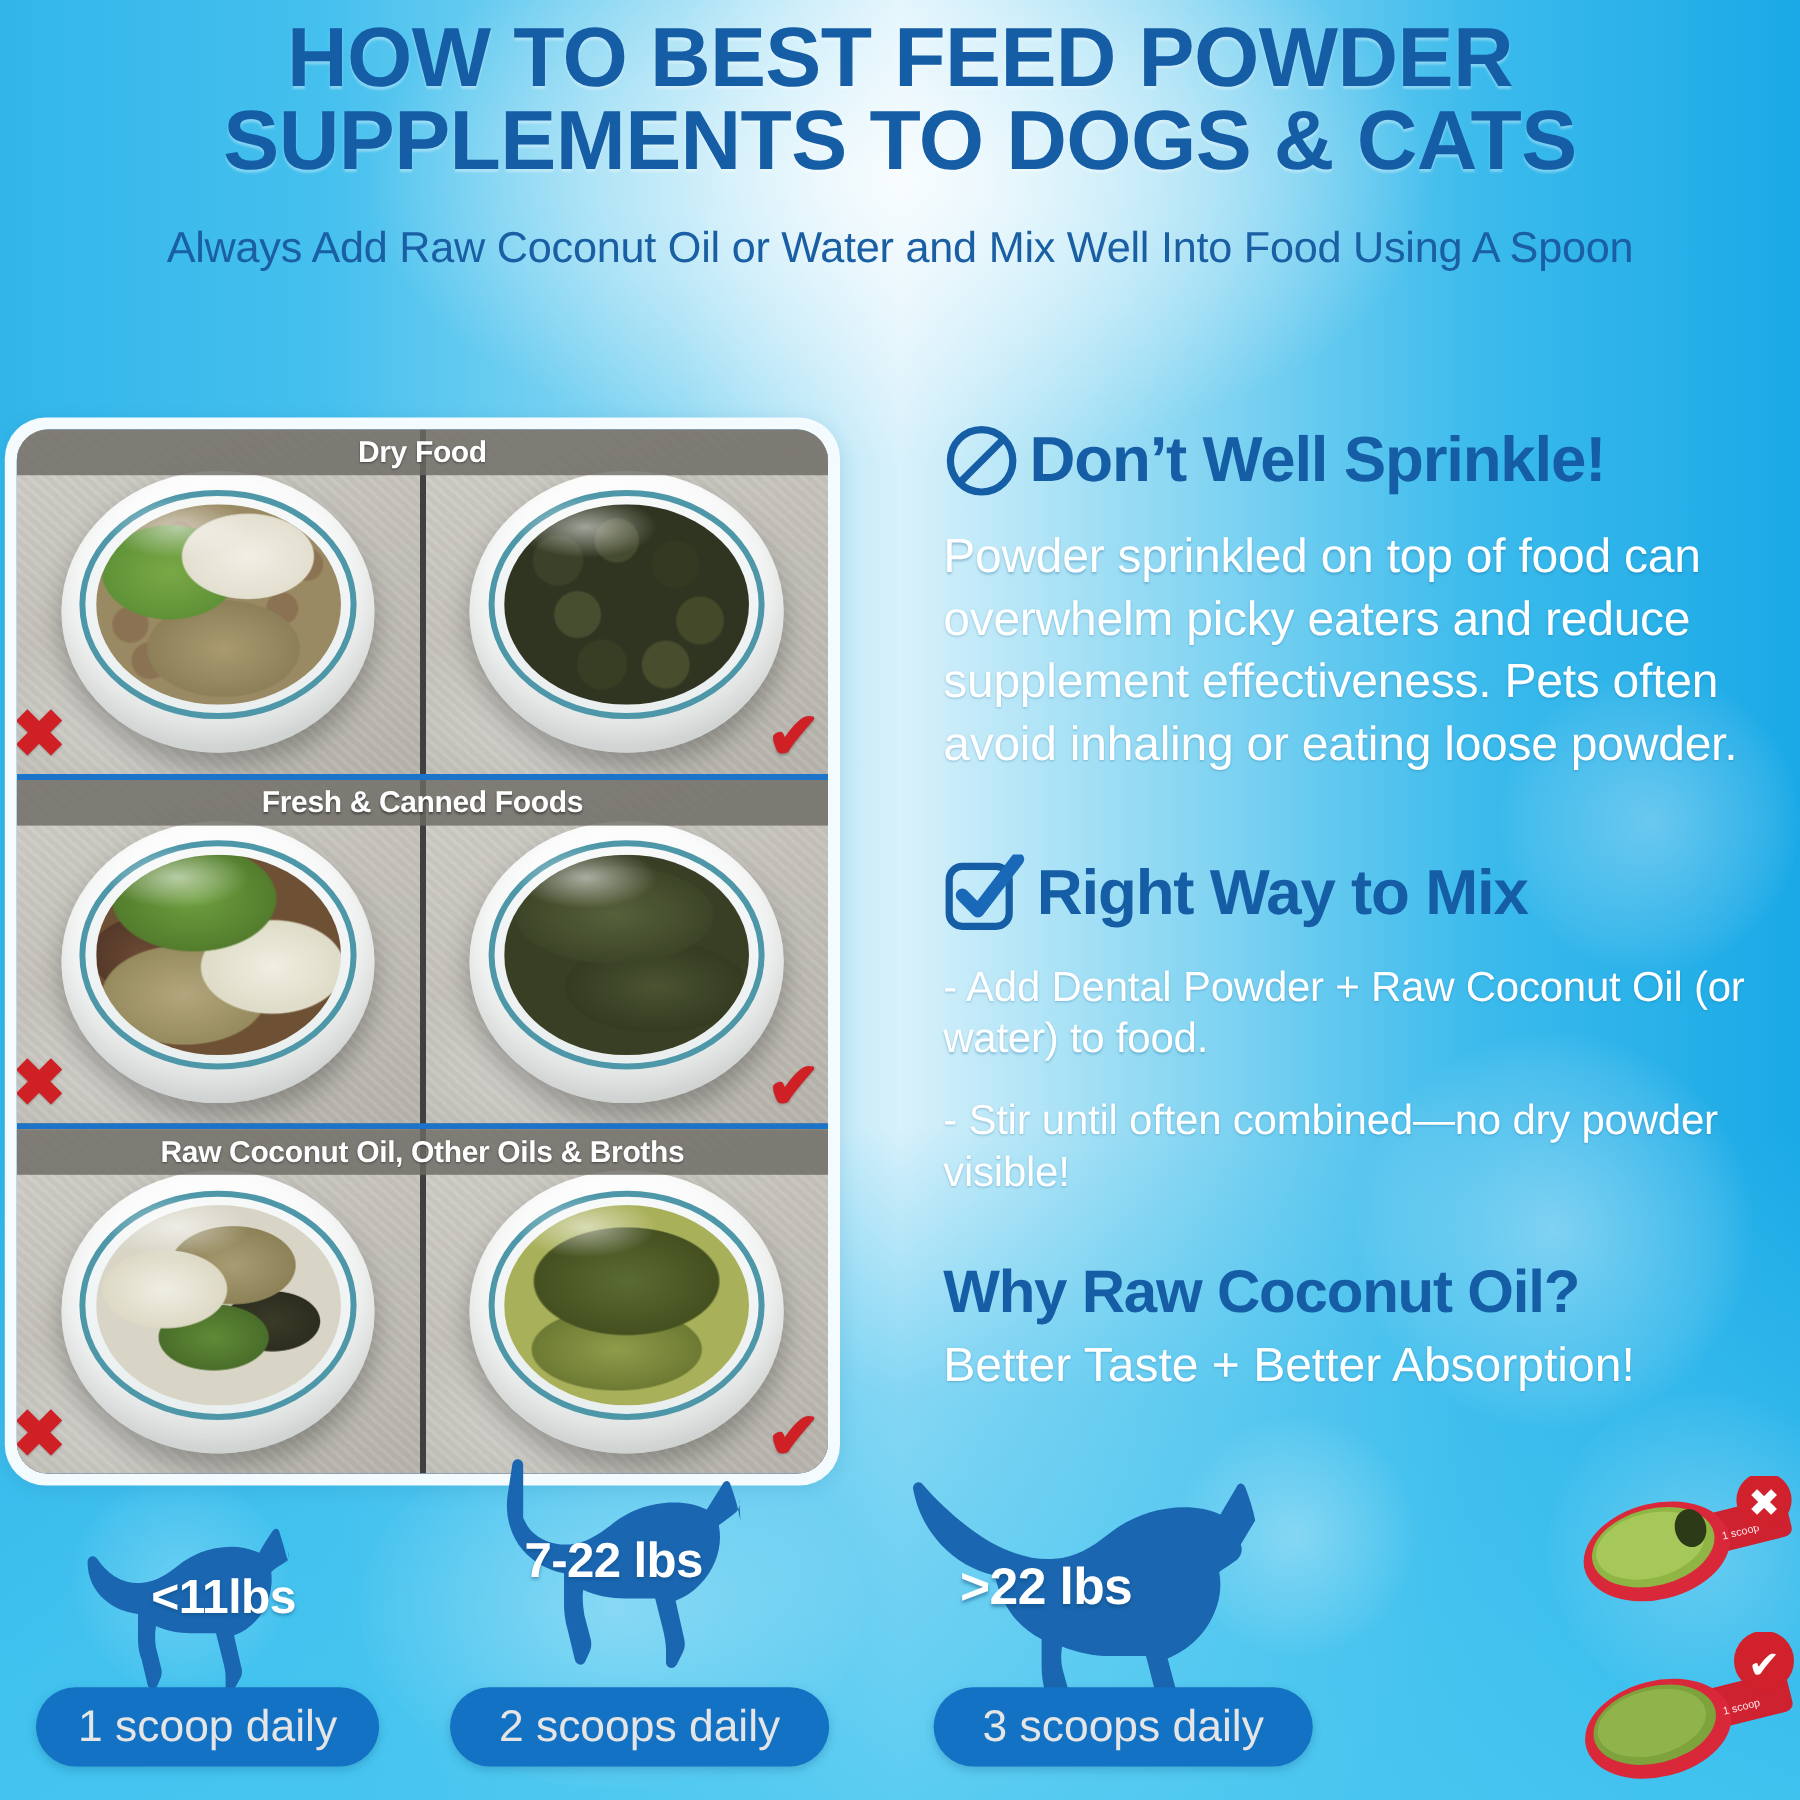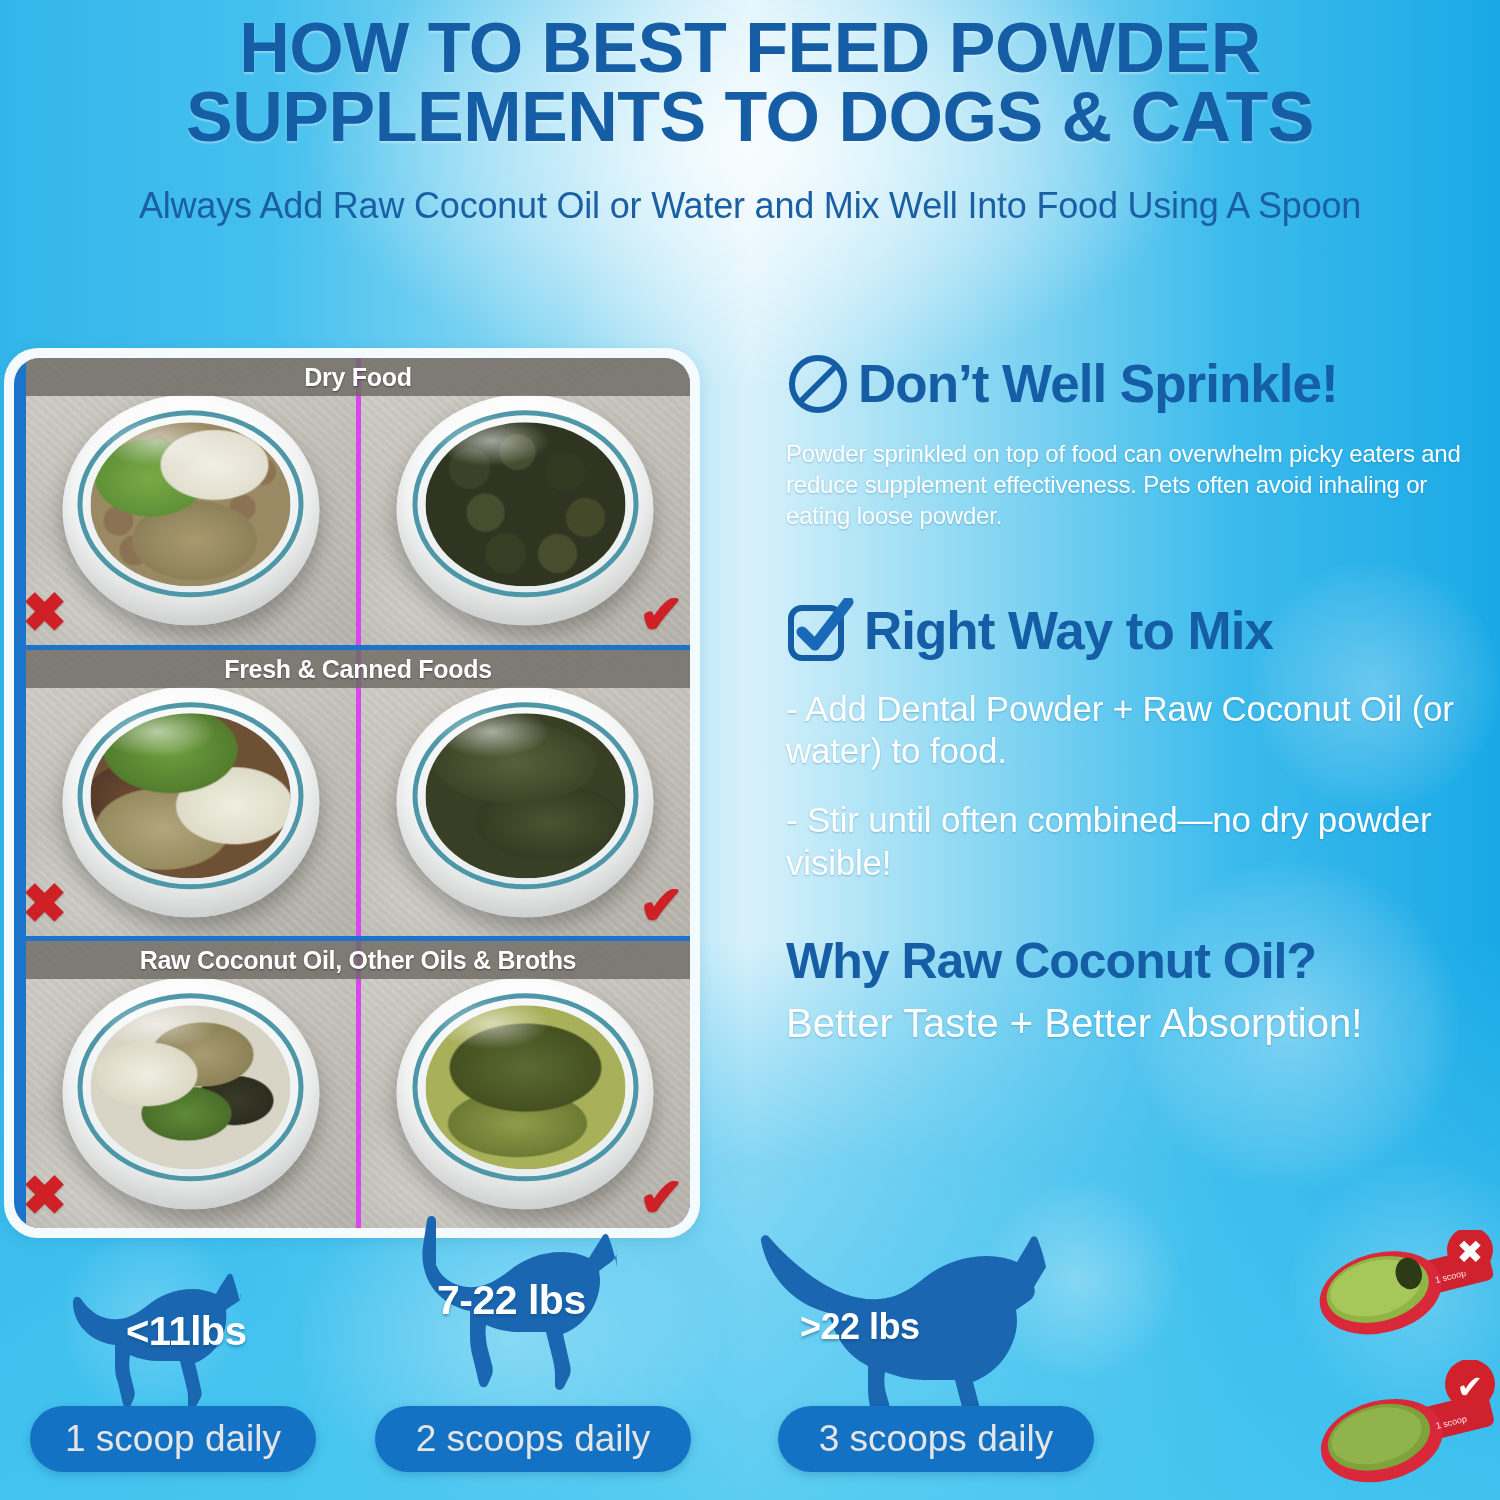--- a/index.html
+++ b/index.html
@@ -42,21 +42,21 @@
     position:absolute;left:4px;top:348px;width:696px;height:890px;
     background:#f4fbfe;border-radius:34px;
     box-shadow:0 3px 14px rgba(20,90,140,.13);
     padding:10px;box-sizing:border-box;overflow:hidden;
   }
   #photo-grid{
     position:relative;width:100%;height:100%;
     border-radius:26px;overflow:hidden;background:#1b74c9;
     display:flex;flex-direction:column;gap:5px;
   }
-  .prow{position:relative;flex:1;display:flex;gap:5px;background:#d946ef;margin-left:12px;}
+  .prow{position:relative;flex:1;display:flex;gap:5px;background:#404040;}
   .pcell{position:relative;flex:1;overflow:hidden;background:#b9b5ab;}
   .rowlabel{
     position:absolute;left:0;right:0;top:0;height:38px;z-index:5;
     background:rgba(108,106,100,.82);
     color:#fff;font-weight:bold;font-size:25px;line-height:38px;text-align:center;
     letter-spacing:-.3px;text-shadow:0 1px 2px rgba(0,0,0,.45);
   }
   
   .scene{position:absolute;inset:0;}
   .counter{position:absolute;inset:0;
@@ -125,21 +125,21 @@
   .mark{position:absolute;font-weight:bold;z-index:6;color:#cf2026;
     font-size:54px;line-height:1;text-shadow:0 1px 2px rgba(0,0,0,.25);}
   .mark-x{left:-4px;bottom:6px;}
   .mark-v{right:6px;bottom:4px;}
 
   
   #right{position:absolute;left:786px;top:352px;width:690px;}
   .sec-head{display:flex;align-items:center;gap:8px;color:#155ea6;font-weight:bold;
     font-size:53px;line-height:1.02;letter-spacing:-1px;white-space:nowrap;}
   .sec-head .ic{flex:0 0 auto;display:block;}
-  .body-txt{color:#ffffff;font-size:24px;line-height:1.30;letter-spacing:-.2px;
+  .body-txt{color:#ffffff;font-size:40px;line-height:1.30;letter-spacing:-.2px;
     text-shadow:0 1px 2px rgba(25,100,150,.35);}
   .bullet{color:#ffffff;font-size:35px;line-height:1.22;letter-spacing:-.2px;
     text-shadow:0 1px 2px rgba(25,100,150,.35);}
   #sprinkle-body{margin-top:22px;}
   #mix-head{margin-top:66px;}
   #mix-b1{margin-top:24px;}
   #mix-b2{margin-top:26px;}
   #why-head{margin-top:52px;font-size:50px;}
   #why-sub{margin-top:14px;font-size:40px;line-height:1.1;color:#ffffff;
     text-shadow:0 1px 2px rgba(25,100,150,.35);white-space:nowrap;}
@@ -308,21 +308,21 @@
     <div class="weight" style="left:62px;bottom:158px;font-size:41px;">7-22 lbs</div>
     <div class="pill" style="left:0;width:316px;">2 scoops daily</div>
   </div>
 
   <div class="dose" style="left:750px;width:360px;height:260px;">
     <div class="cat-wrap" style="left:0;bottom:56px;">
       <svg width="330" height="205" viewBox="0 0 330 205">
         <path fill="#1a66b0" d="M296 46c-2-10-5-19-8-27-2-5-6-5-8 0-4 7-9 15-13 22-9-4-19-6-30-6-26 0-48 10-64 23-14 11-27 19-44 20-11 1-23-1-34-5-12-4-24-11-35-19-15-11-29-24-41-38-3-4-9-1-8 4 3 17 11 33 23 46 12 13 28 22 45 26 2 9 5 18 10 26 7 12 17 21 29 27v23c0 7 1 14 3 21l6 22c2 5 8 5 10 0l4-9c1-4 1-8 0-12l-5-18c-2-7-2-14-1-21 13 5 26 8 40 8h30l7 27c2 5 3 10 3 15v10c0 5 7 7 10 2l5-10c2-4 2-8 1-12l-8-30c18-7 32-21 39-38 5-11 6-23 4-34 4-3 9-6 13-9 5-3 7-9 5-14z"></path>
       </svg>
     </div>
-    <div class="weight" style="left:50px;bottom:134px;font-size:36px;">&gt;22 lbs</div>
+    <div class="weight" style="left:50px;bottom:134px;font-size:43px;">&gt;22 lbs</div>
     <div class="pill" style="left:28px;width:316px;">3 scoops daily</div>
   </div>
 
 </div>
 
 <div class="spoon" style="left:1318px;top:1230px;">
   <svg width="182" height="130" viewBox="0 0 182 130">
     <g transform="rotate(-14 91 65)">
       <rect x="92" y="36" width="86" height="34" rx="7" fill="#cf2230"></rect>
       <ellipse cx="64" cy="56" rx="62" ry="40" fill="#d9283a"></ellipse>

